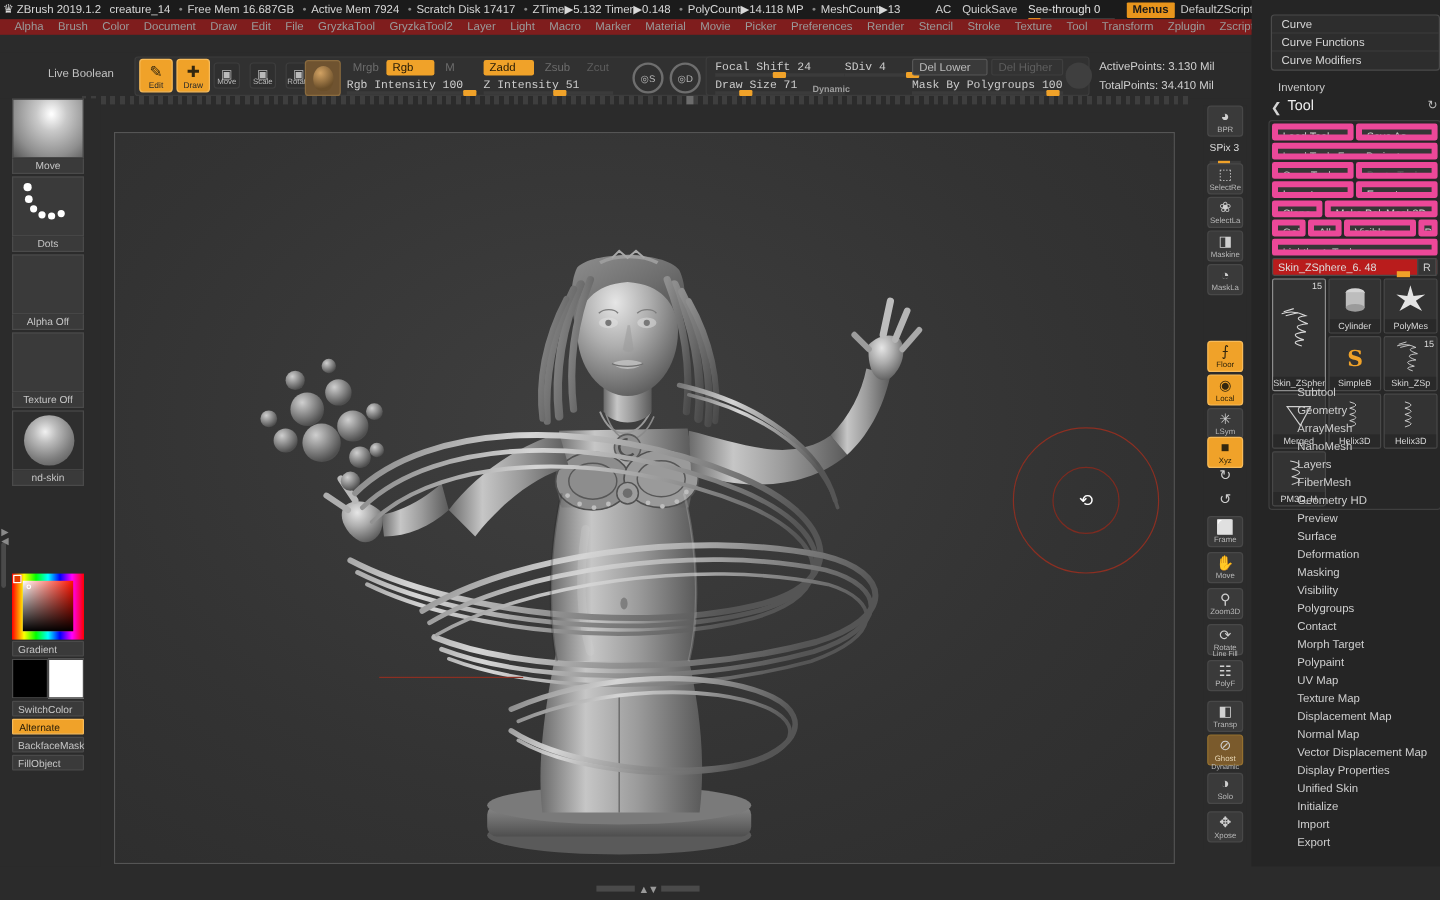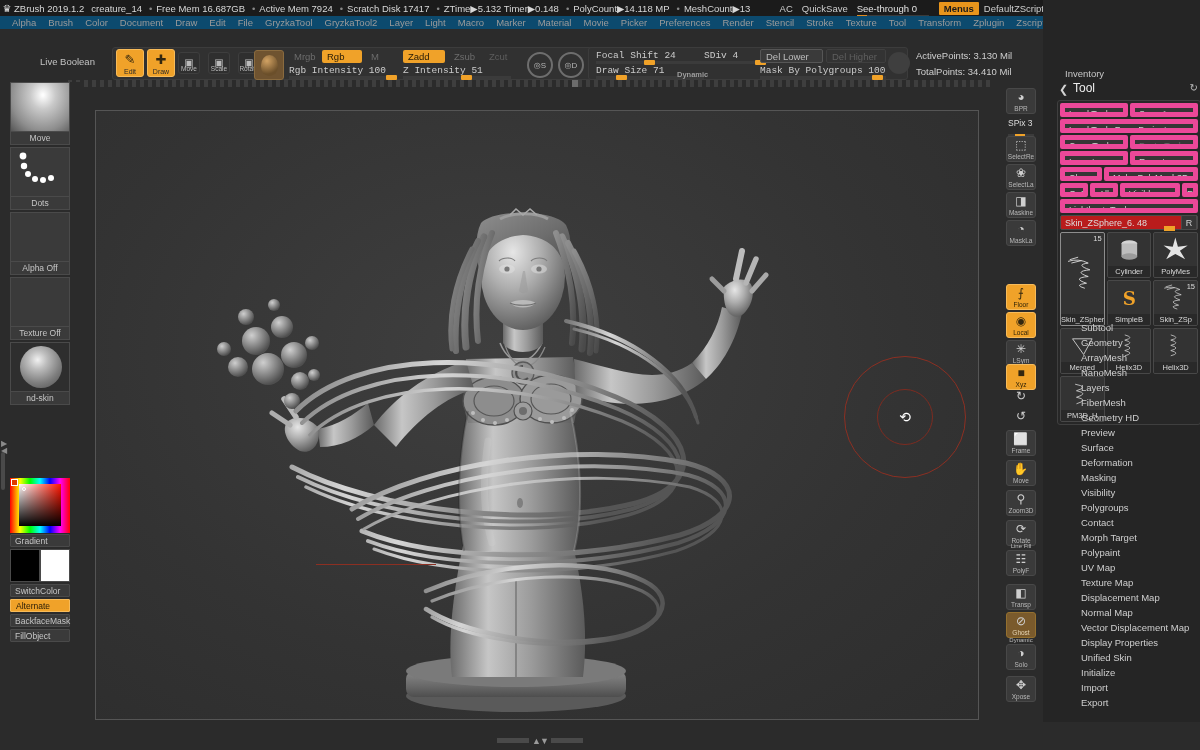--- a/index.html
+++ b/index.html
@@ -30,21 +30,21 @@
   .menus-btn {
     background: #e8951c; color: #1a1a1a; font-size: 9.5px; font-weight: bold;
     padding: 1px 5px; margin-right: 5px; border-radius: 1px;
   }
   .icon-sm { width: 15px; height: 12px; margin-right: 3px; display:inline-flex; align-items:center; justify-content:center; color:#cfcfcf; font-size:10px; }
 
   
   .menubar {
     position: absolute; left: 0; top: 16px; width: 1200px; height: 13px;
     display: flex; align-items: center; font-size: 9.5px; color: #9a9a9a;
-    background: #0c4a6e;
+    background: #7f1d1d;
   }
   .menubar .mi { padding: 0 6px; white-space: nowrap; }
   .menubar .mi:first-child { margin-left: 6px; }
 
   
   .statusrow {
     position: absolute; left: 0; top: 30px; width: 1200px; height: 14px;
     font-size: 9.5px; background: #2b2b2b; display: flex; align-items: center;
   }
   .statusrow .warn { color: #e8951c; margin-left: 10px; }
@@ -703,20 +703,25 @@
         <span style="position: absolute; top: -8px; left: 0px; right: 0px; text-align: center; font-size: 6px; color: rgb(189, 189, 189);">Dynamic</span>
         <span>Solo</span>
       </div>
       <div class="ric" style="top: 588px;">
         <span class="gl">✥</span>
         <span>Xpose</span>
       </div>
     </div>
 
   <div class="rpanel">
+    <div class="dropdown" id="dropdown">
+        <div class="di">Curve</div>
+        <div class="di">Curve Functions</div>
+        <div class="di">Curve Modifiers</div>
+      </div>
 
     <div class="inv-lbl">Inventory</div>
 
     <div class="tool-hdr">
       <span class="ar">❮</span>
       <span class="nm">Tool</span>
       <span class="rf">↻</span>
     </div>
 
     <div class="tpanel">

